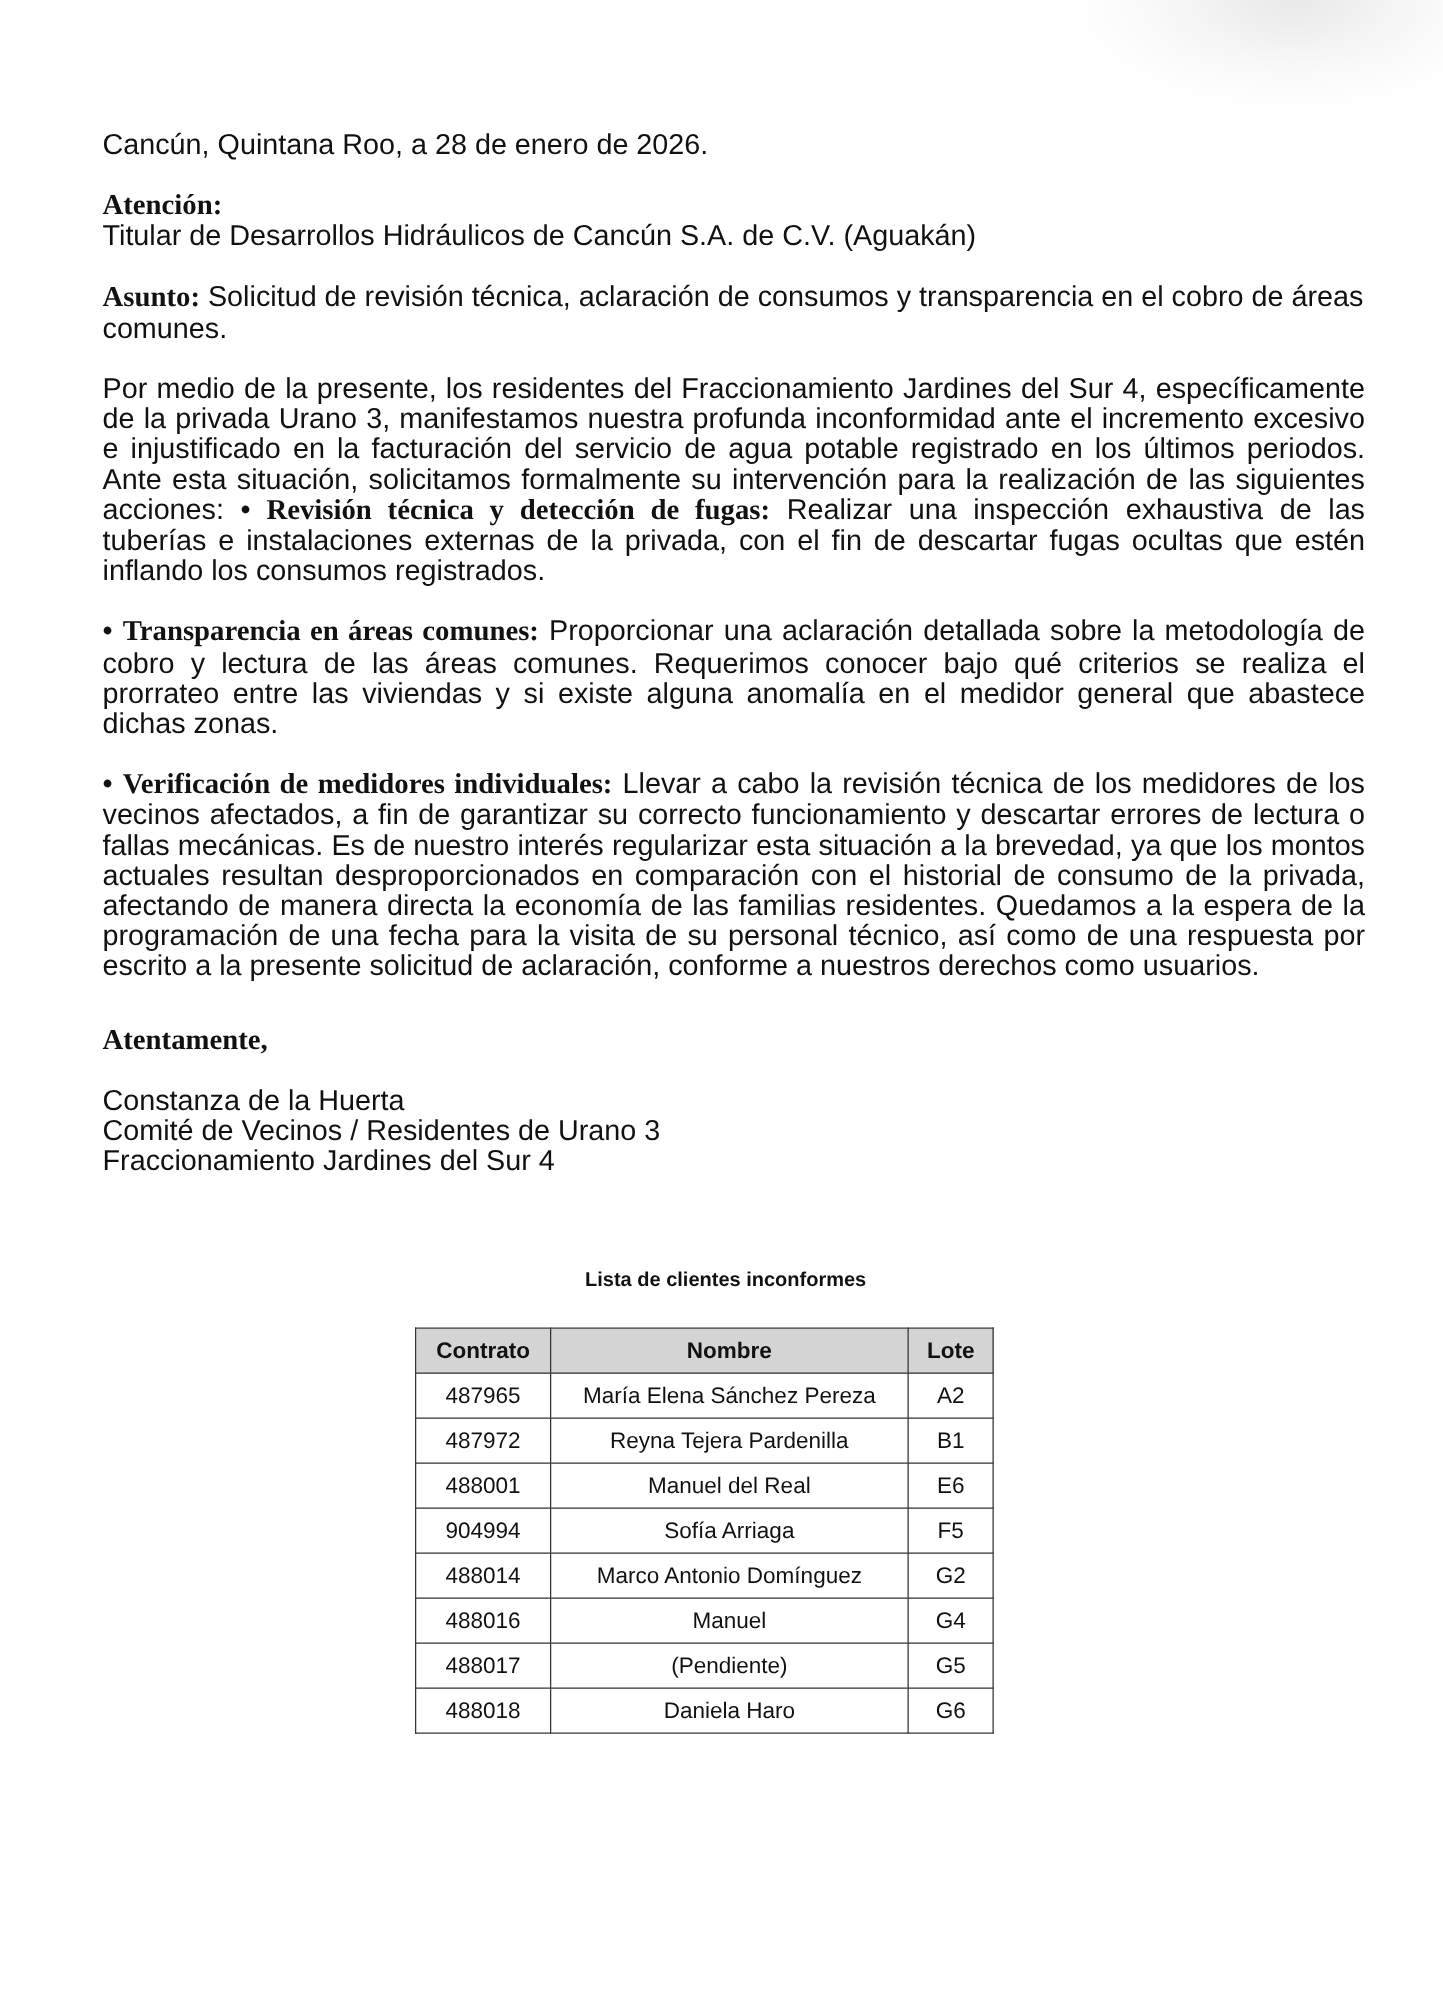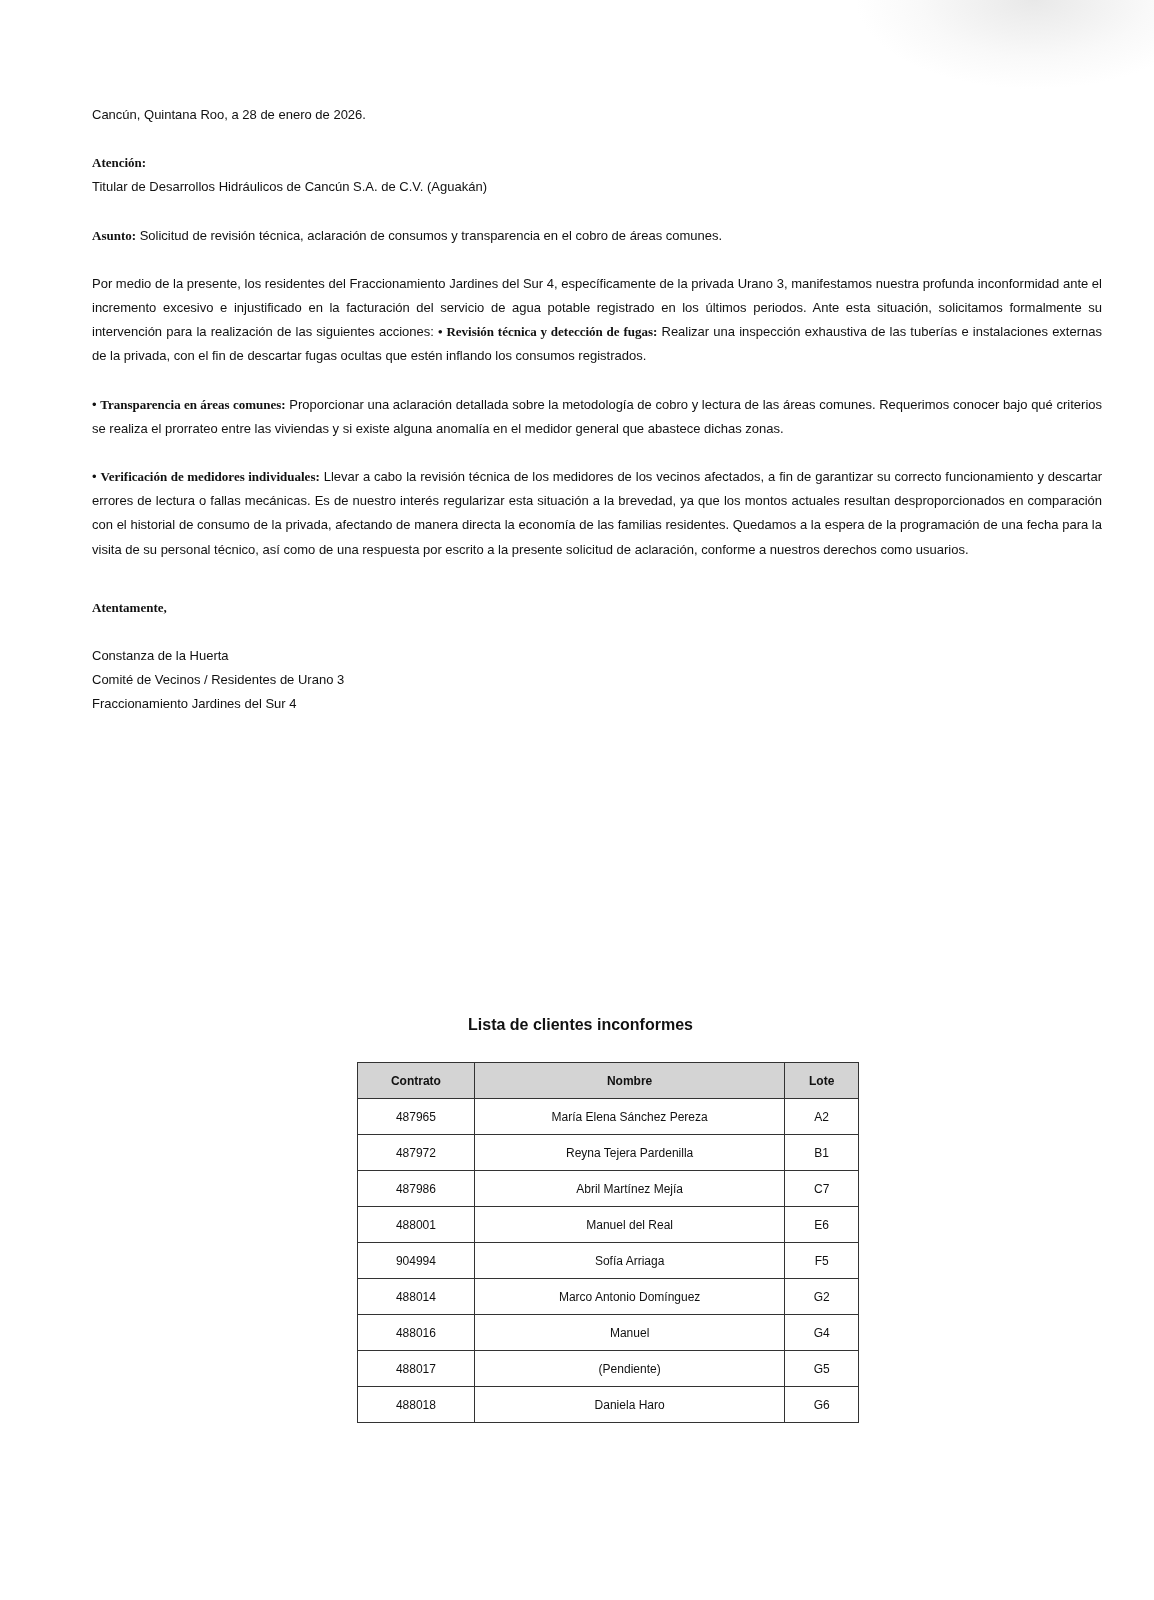--- a/index.html
+++ b/index.html
@@ -6,35 +6,35 @@
   body {
     width: 1154px; height: 1600px; background: #ffffff; position: relative; overflow: hidden;
     font-family: "Liberation Sans", sans-serif; color: #111111;
   }
   .corner-shade {
     position: absolute; right: -60px; top: -90px; width: 360px; height: 180px;
     border-radius: 50%;
     background: radial-gradient(ellipse at center, rgba(225,225,225,0.75) 0%, rgba(240,240,240,0.4) 45%, rgba(255,255,255,0) 70%);
   }
   .letter {
-    position: absolute; left: 92px; top: 103px; width: 1010px;
-    font-size: 13px; line-height: 24.2px;
+    position: absolute; left: 82px; top: 103px; width: 1010px;
+    font-size: 23px; line-height: 24.2px;
   }
   .letter p { margin: 0; }
   .justify { text-align: justify; }
   .gap { height: 24px; }
   .gap-lg { height: 34px; }
   b { font-weight: bold; font-family: Liberation Serif, serif; }
   .table-title {
     position: absolute; left: 349px; top: 1010px; width: 463px; text-align: center;
     font-size: 16px; font-weight: bold; line-height: 30px;
   }
   table.clients {
-    position: absolute; left: 357px; top: 1062px; width: 502px;
-    border-collapse: collapse; font-size: 12px;
+    position: absolute; left: 332px; top: 1062px; width: 463px;
+    border-collapse: collapse; font-size: 18px;
   }
   table.clients th, table.clients td {
     border: 1.5px solid #333333; text-align: center; height: 35px; padding: 0 6px;
   }
   table.clients th { background: #d4d4d4; font-weight: bold; }
   col.c1 { width: 108px; } col.c2 { width: 287px; } col.c3 { width: 68px; }
 </style>
 </head>
 <body>
 
@@ -81,25 +81,20 @@
         <td>487965</td>
         <td>María Elena Sánchez Pereza</td>
         <td>A2</td>
       </tr>
     <tr>
         <td>487972</td>
         <td>Reyna Tejera Pardenilla</td>
         <td>B1</td>
       </tr>
     <tr>
-        <td>487986</td>
-        <td>Abril Martínez Mejía</td>
-        <td>C7</td>
-      </tr>
-    <tr>
         <td>488001</td>
         <td>Manuel del Real</td>
         <td>E6</td>
       </tr>
     <tr>
         <td>904994</td>
         <td>Sofía Arriaga</td>
         <td>F5</td>
       </tr>
     <tr>

